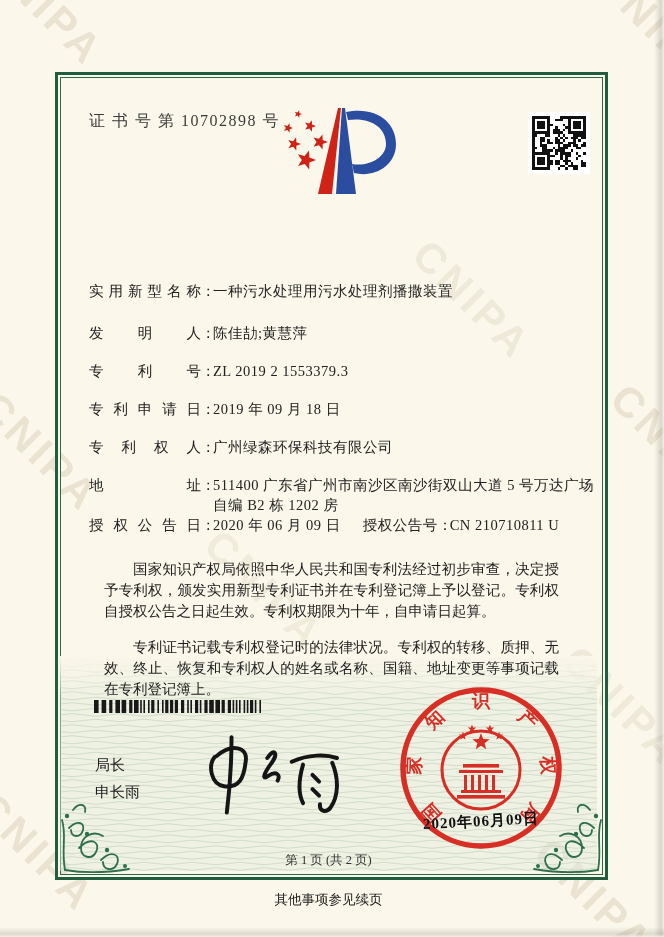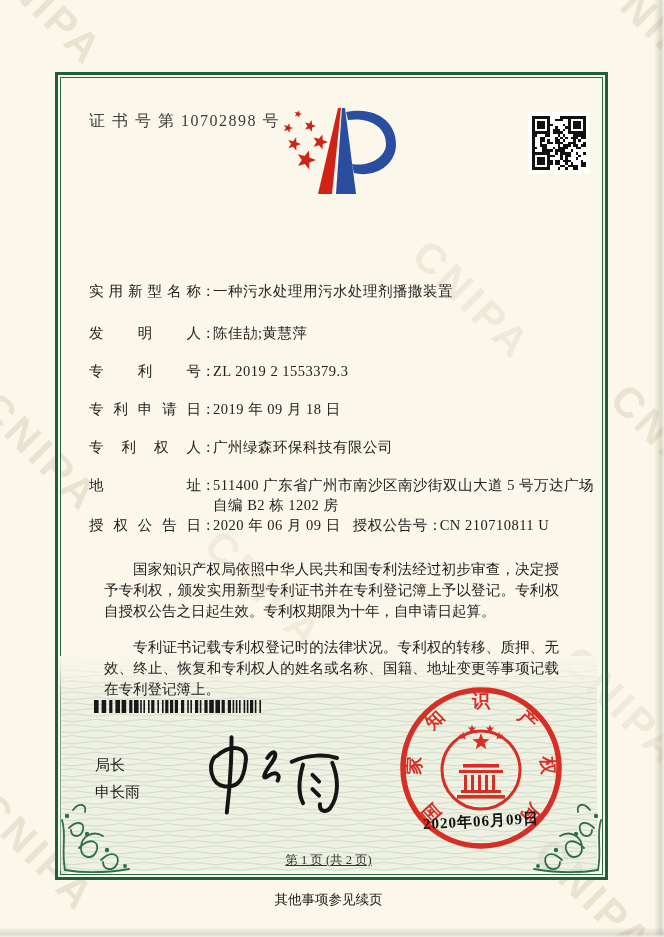--- a/index.html
+++ b/index.html
@@ -19,37 +19,37 @@
   .logo{position:absolute;left:276px;top:104px;width:136px;height:95px;z-index:4;}
   .qr{position:absolute;left:528px;top:112px;width:62px;height:62px;background:#fff;padding:4px;box-sizing:border-box;z-index:4;}
   .qr svg{width:100%;height:100%;display:block;}
   .title{position:absolute;left:55px;top:201px;width:547px;text-align:center;
          font-size:31px;font-weight:bold;letter-spacing:8px;color:#111;z-index:4;}
   .frow{position:absolute;left:89px;width:492px;font-size:14.5px;line-height:20px;z-index:4;white-space:nowrap;}
   .flabel{display:inline-block;width:112px;text-align:justify;text-align-last:justify;}
   .colon{display:inline-block;width:12px;}
   .fval{letter-spacing:0.5px;}
   .addr2{position:absolute;left:213px;font-size:14.5px;z-index:4;letter-spacing:0.5px;text-align:right;}
-  .grant2{margin-left:12px;}
+  .grant2{margin-left:22px;}
   .paras{position:absolute;left:88px;top:543px;width:487px;font-size:14.5px;line-height:20.8px;
          text-align:justify;z-index:4;color:#1d1d1d;}
   .paras p{margin:16px;text-indent:2em;}
   .wavebox{position:absolute;left:60px;top:656px;width:537px;height:215px;z-index:1;
            background:rgba(223,233,219,0.45);}
   .wavefade{position:absolute;left:0;top:0;width:100%;height:42px;
             background:linear-gradient(#fbf7ea,rgba(251,247,234,0));}
   .flourish{position:absolute;z-index:2;}
   .barcode{position:absolute;left:94px;top:700px;width:168px;height:13px;z-index:5;}
   .signer{position:absolute;left:95px;top:753px;z-index:5;
           font-family:Liberation Mono, monospace;font-size:15px;line-height:27px;color:#1a1a1a;}
   .signature{position:absolute;left:192px;top:730px;width:160px;height:88px;z-index:5;}
   .seal{position:absolute;left:392px;top:682px;width:178px;height:172px;z-index:6;opacity:0.95;}
   .sealdate{position:absolute;left:398px;top:812px;width:166px;text-align:center;z-index:7;
             font-size:15px;font-weight:bold;color:#101010;transform:rotate(-3deg);letter-spacing:1px;}
-  .pageinfo{position:absolute;left:55px;top:852px;width:547px;text-align:center;font-size:12.5px;color:#333;z-index:5;text-decoration:underline;}
+  .pageinfo{position:absolute;left:55px;top:852px;width:547px;text-align:center;font-size:12.5px;color:#333;z-index:5;}
   .contnote{position:absolute;left:55px;top:891px;width:547px;text-align:center;font-size:13.5px;color:#222;z-index:4;}
 </style>
 </head>
 <body>
 
 <div class="page">
 
   <span class="wm" style="left:-30px;top:-18px">CNIPA</span>
   <span class="wm" style="left:582px;top:2px">CNIPA</span>
   <span class="wm" style="left:398px;top:276px;color:rgba(168,150,112,0.14)">CNIPA</span>

